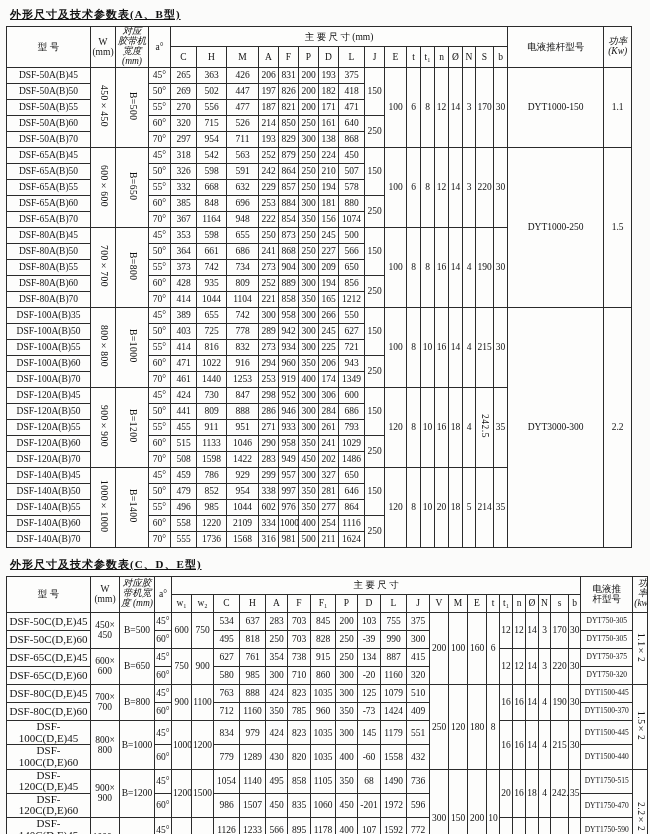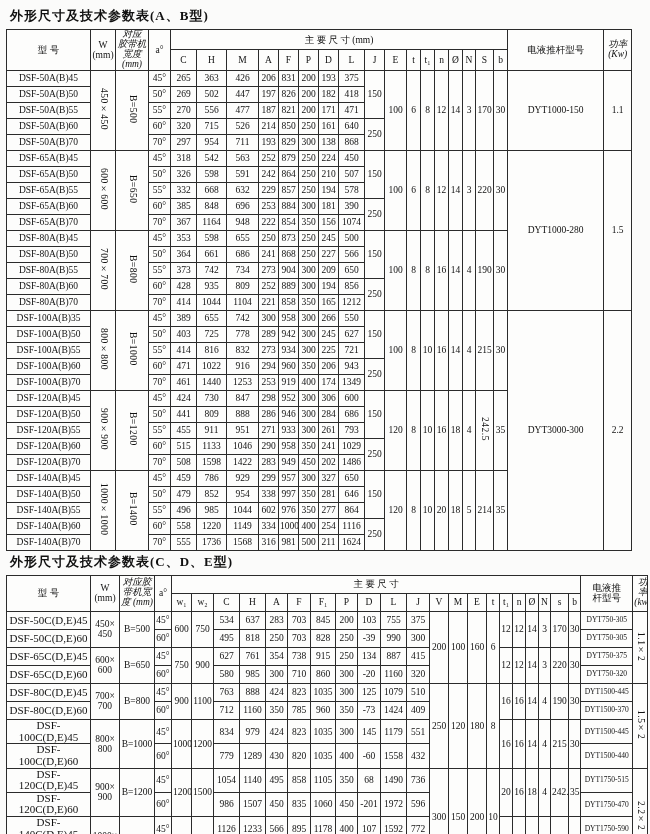--- a/index.html
+++ b/index.html
@@ -1,19 +1,19 @@
 <!DOCTYPE html>
 <html><head>
 <meta charset="utf-8">
 <style>
   html,body{margin:0;padding:0;background:#f4f4f2;}
   body{width:650px;height:834px;font-family:"Liberation Serif","DejaVu Serif",serif;color:#111;}
   .page{width:650px;height:834px;background:#fbfbfa;box-sizing:border-box;padding:5px 6px;}
-  .title{font-size:13px;font-weight:bold;letter-spacing:1px;margin:2px 0 4px 4px;}
-  .title2{margin-top:2px;}
+  .title{font-size:11px;font-weight:bold;letter-spacing:1px;margin:2px 0 4px 4px;text-decoration:underline;}
+  .title2{margin-top:9px;}
   table{border-collapse:collapse;table-layout:fixed;background:#fdfdfc;}
   #table-a{width:625px;}
   #table-c{width:641px;}
   td{border:1px solid #2b2b2b;text-align:center;vertical-align:middle;padding:0 1px;overflow:hidden;font-size:9.5px;line-height:1.06;}
   #table-a{border:1.5px solid #222;}
   #table-c{border:1.5px solid #222;}
   td span{white-space:pre-line;display:inline-block;}
   td span.vtext{writing-mode:vertical-rl;white-space:nowrap;line-height:1;max-height:78px;letter-spacing:0.5px;}
   .hdr{font-size:10px;}
   .hdr.small{font-size:7px;line-height:1.05;font-style:italic;}
@@ -185,21 +185,21 @@
           <td><span>450</span></td>
           <td rowspan="3"><span>150</span></td>
           <td rowspan="5"><span>100</span></td>
           <td rowspan="5"><span>6</span></td>
           <td rowspan="5"><span>8</span></td>
           <td rowspan="5"><span>12</span></td>
           <td rowspan="5"><span>14</span></td>
           <td rowspan="5"><span>3</span></td>
           <td rowspan="5"><span>220</span></td>
           <td rowspan="5"><span>30</span></td>
-          <td rowspan="10" class="pusher"><span>DYT1000-280</span></td>
+          <td rowspan="10" class="pusher"><span>DYT1000-250</span></td>
           <td rowspan="10"><span>1.5</span></td>
         </tr>
         <tr>
           <td class="model"><span>DSF-65A(B)50</span></td>
           <td><span>50°</span></td>
           <td><span>326</span></td>
           <td><span>598</span></td>
           <td><span>591</span></td>
           <td><span>242</span></td>
           <td><span>864</span></td>
@@ -222,21 +222,21 @@
         <tr>
           <td class="model"><span>DSF-65A(B)60</span></td>
           <td><span>60°</span></td>
           <td><span>385</span></td>
           <td><span>848</span></td>
           <td><span>696</span></td>
           <td><span>253</span></td>
           <td><span>884</span></td>
           <td><span>300</span></td>
           <td><span>181</span></td>
-          <td><span>390</span></td>
+          <td><span>880</span></td>
           <td rowspan="2"><span>250</span></td>
         </tr>
         <tr>
           <td class="model"><span>DSF-65A(B)70</span></td>
           <td><span>70°</span></td>
           <td><span>367</span></td>
           <td><span>1164</span></td>
           <td><span>948</span></td>
           <td><span>222</span></td>
           <td><span>854</span></td>
@@ -507,21 +507,21 @@
           <td><span>976</span></td>
           <td><span>350</span></td>
           <td><span>277</span></td>
           <td><span>864</span></td>
         </tr>
         <tr>
           <td class="model"><span>DSF-140A(B)60</span></td>
           <td><span>60°</span></td>
           <td><span>558</span></td>
           <td><span>1220</span></td>
-          <td><span>1149</span></td>
+          <td><span>2109</span></td>
           <td><span>334</span></td>
           <td><span>1000</span></td>
           <td><span>400</span></td>
           <td><span>254</span></td>
           <td><span>1116</span></td>
           <td rowspan="2"><span>250</span></td>
         </tr>
         <tr>
           <td class="model"><span>DSF-140A(B)70</span></td>
           <td><span>70°</span></td>

